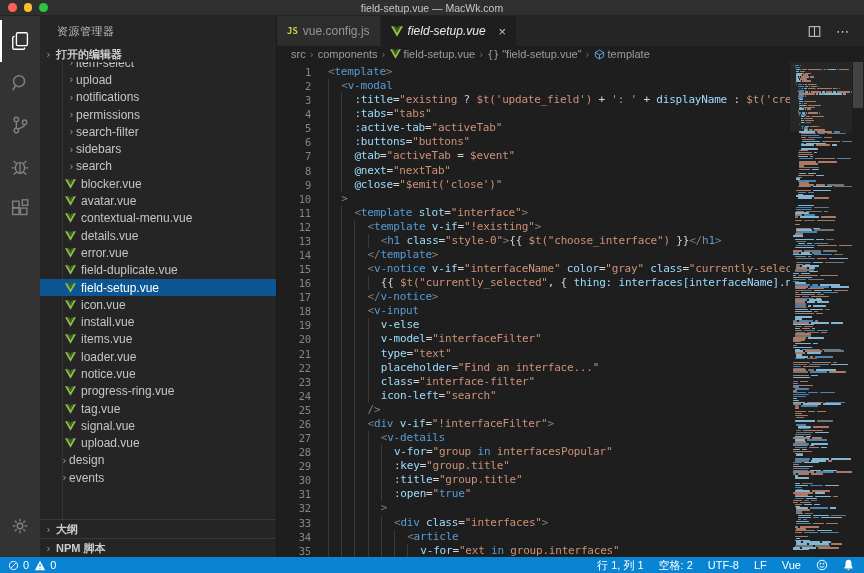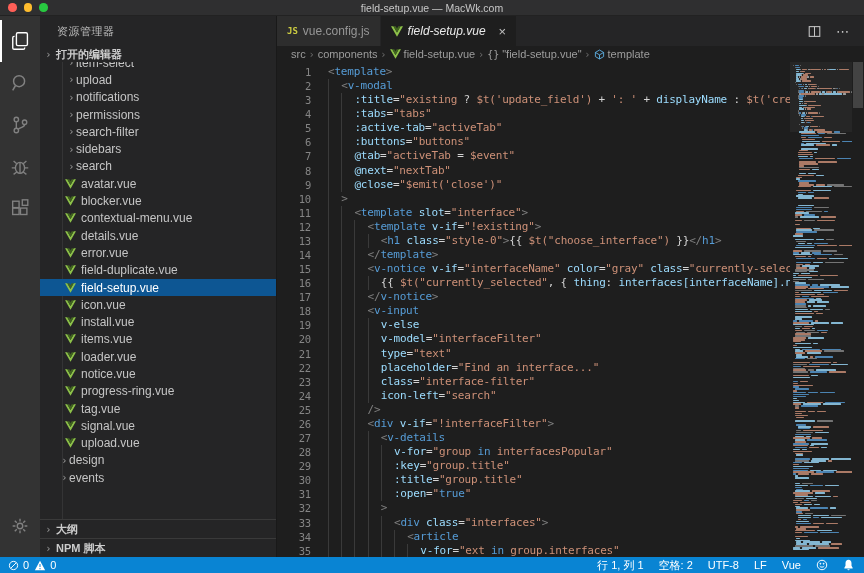--- a/index.html
+++ b/index.html
@@ -172,30 +172,30 @@
             <span class="chev">›</span>
             <span>search</span>
           </div>
           <div class="row" style="padding-left: 25px;">
             <span class="vuei">
               <svg width="11" height="10" viewBox="0 0 24 22">
                 <path fill="#8dc149" d="M24 .6 12 21.4 0 .6h4.8L12 13.1 19.2.6z"></path>
                 <path fill="#40641f" d="M4.8.6 12 13.1 19.2.6h-4.5L12 4.8 9.3.6z"></path>
               </svg>
             </span>
-            <span>avatar.vue</span>
+            <span>blocker.vue</span>
           </div>
           <div class="row" style="padding-left: 25px;">
             <span class="vuei">
               <svg width="11" height="10" viewBox="0 0 24 22">
                 <path fill="#8dc149" d="M24 .6 12 21.4 0 .6h4.8L12 13.1 19.2.6z"></path>
                 <path fill="#40641f" d="M4.8.6 12 13.1 19.2.6h-4.5L12 4.8 9.3.6z"></path>
               </svg>
             </span>
-            <span>blocker.vue</span>
+            <span>avatar.vue</span>
           </div>
           <div class="row" style="padding-left: 25px;">
             <span class="vuei">
               <svg width="11" height="10" viewBox="0 0 24 22">
                 <path fill="#8dc149" d="M24 .6 12 21.4 0 .6h4.8L12 13.1 19.2.6z"></path>
                 <path fill="#40641f" d="M4.8.6 12 13.1 19.2.6h-4.5L12 4.8 9.3.6z"></path>
               </svg>
             </span>
             <span>contextual-menu.vue</span>
           </div>

